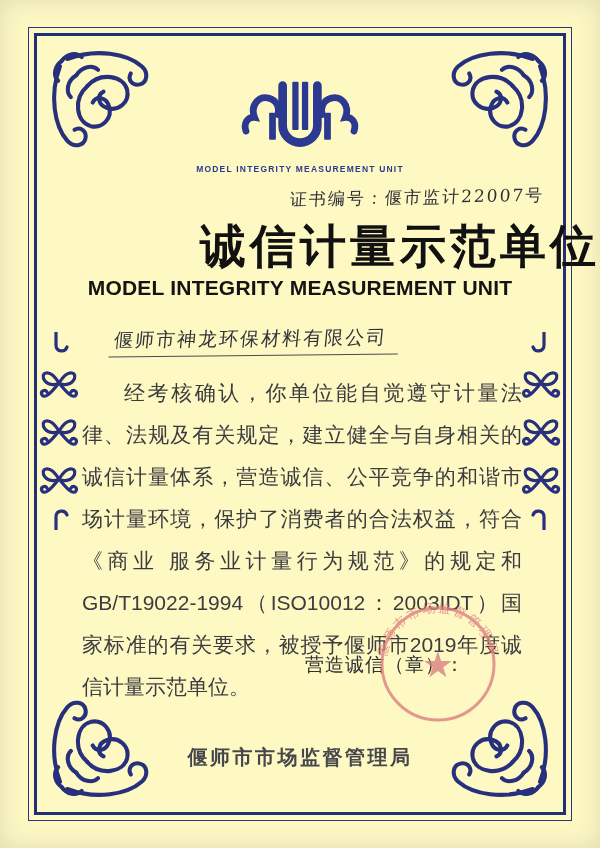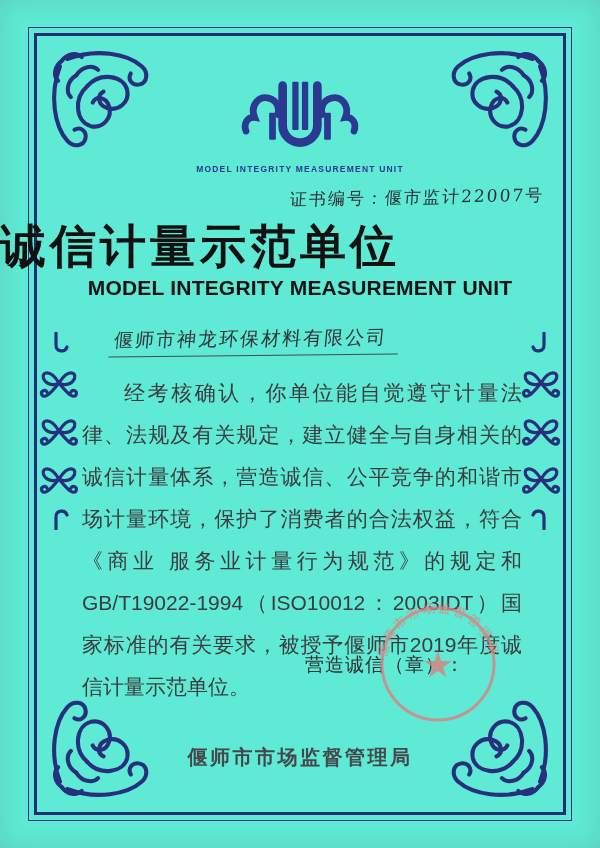--- a/index.html
+++ b/index.html
@@ -2,21 +2,21 @@
 <html><head>
 <meta charset="utf-8">
 <style>
   html,body{margin:0;padding:0;}
   body{
     width:600px;height:848px;background:#ffffff;
     font-family:"Liberation Sans",sans-serif;
     position:relative;overflow:hidden;
   }
   .page{
-    position:absolute;inset:0;background:#5eead4;
+    position:absolute;inset:0;background:#fef9c3;
     box-shadow:inset 0 0 26px rgba(90,90,100,.18);
   }
   
   .frame-outer{
     position:absolute;left:28px;top:27px;right:28px;bottom:27px;
     border:1.5px solid #2a3383;pointer-events:none;
   }
   .frame-inner{
     position:absolute;left:34px;top:33px;right:34px;bottom:33px;
     border:3px solid #242e76;pointer-events:none;
@@ -42,21 +42,21 @@
     color:#2b3990;font-family:"Liberation Sans",sans-serif;
   }
   
   .cert-no{
     position:absolute;right:56px;top:186px;font-size:17px;color:#2e2e38;
     transform:skewX(-5deg) rotate(-1deg);letter-spacing:2px;
     font-family:"DejaVu Serif",serif;
   }
   
   .title-zh{
-    position:absolute;left:0;top:216px;width:600px;text-align:left;
+    position:absolute;left:0;top:216px;width:600px;text-align:right;
     font-family:"Liberation Serif","DejaVu Serif",serif;
     font-size:46px;font-weight:bold;color:#111;letter-spacing:4px;
   }
   .title-en{
     position:absolute;left:0;top:276px;width:600px;text-align:center;
     font-size:21px;font-weight:bold;color:#141414;letter-spacing:0.2px;
   }
   
   .awardee{
     position:absolute;left:110px;top:326px;min-width:200px;padding:0 12px 3px 4px;

